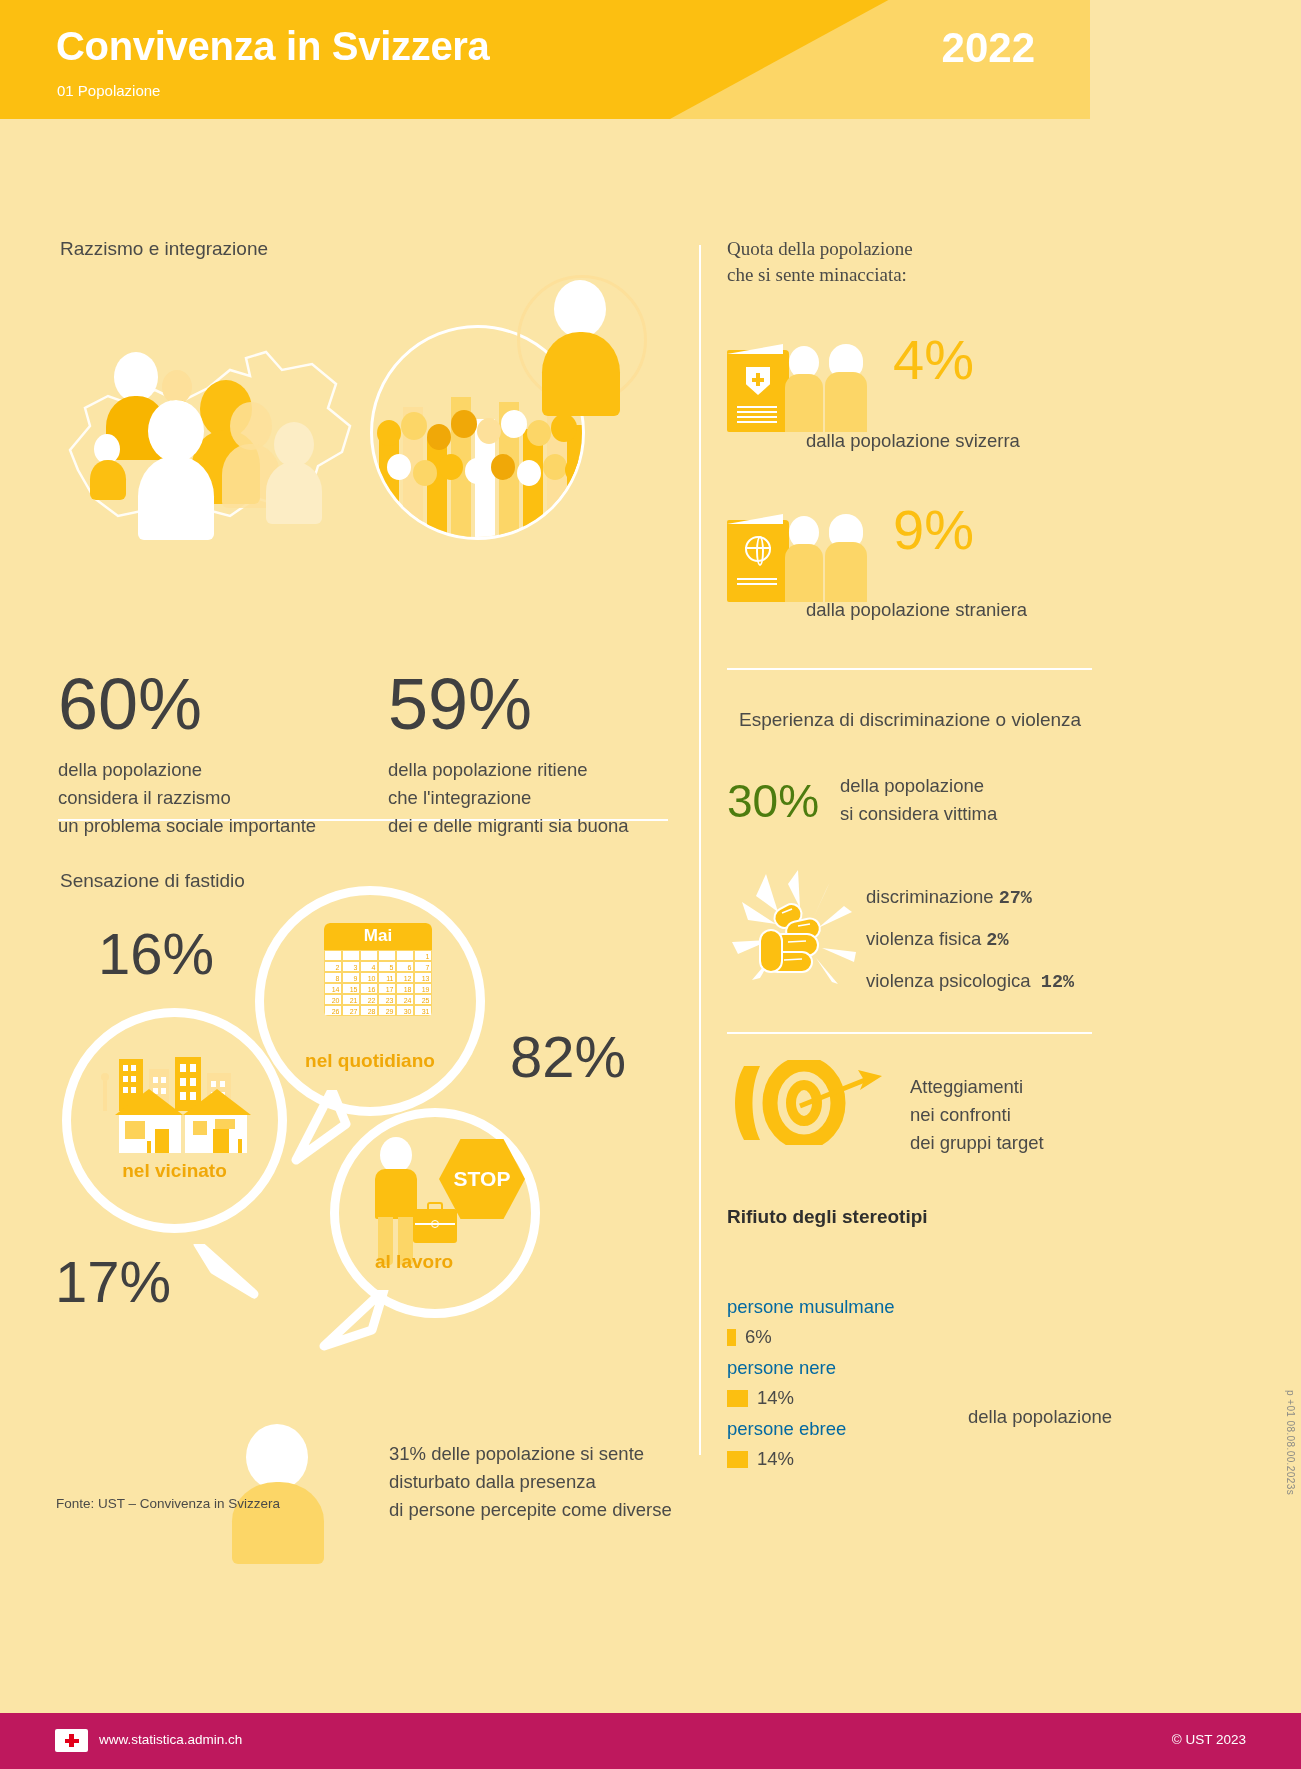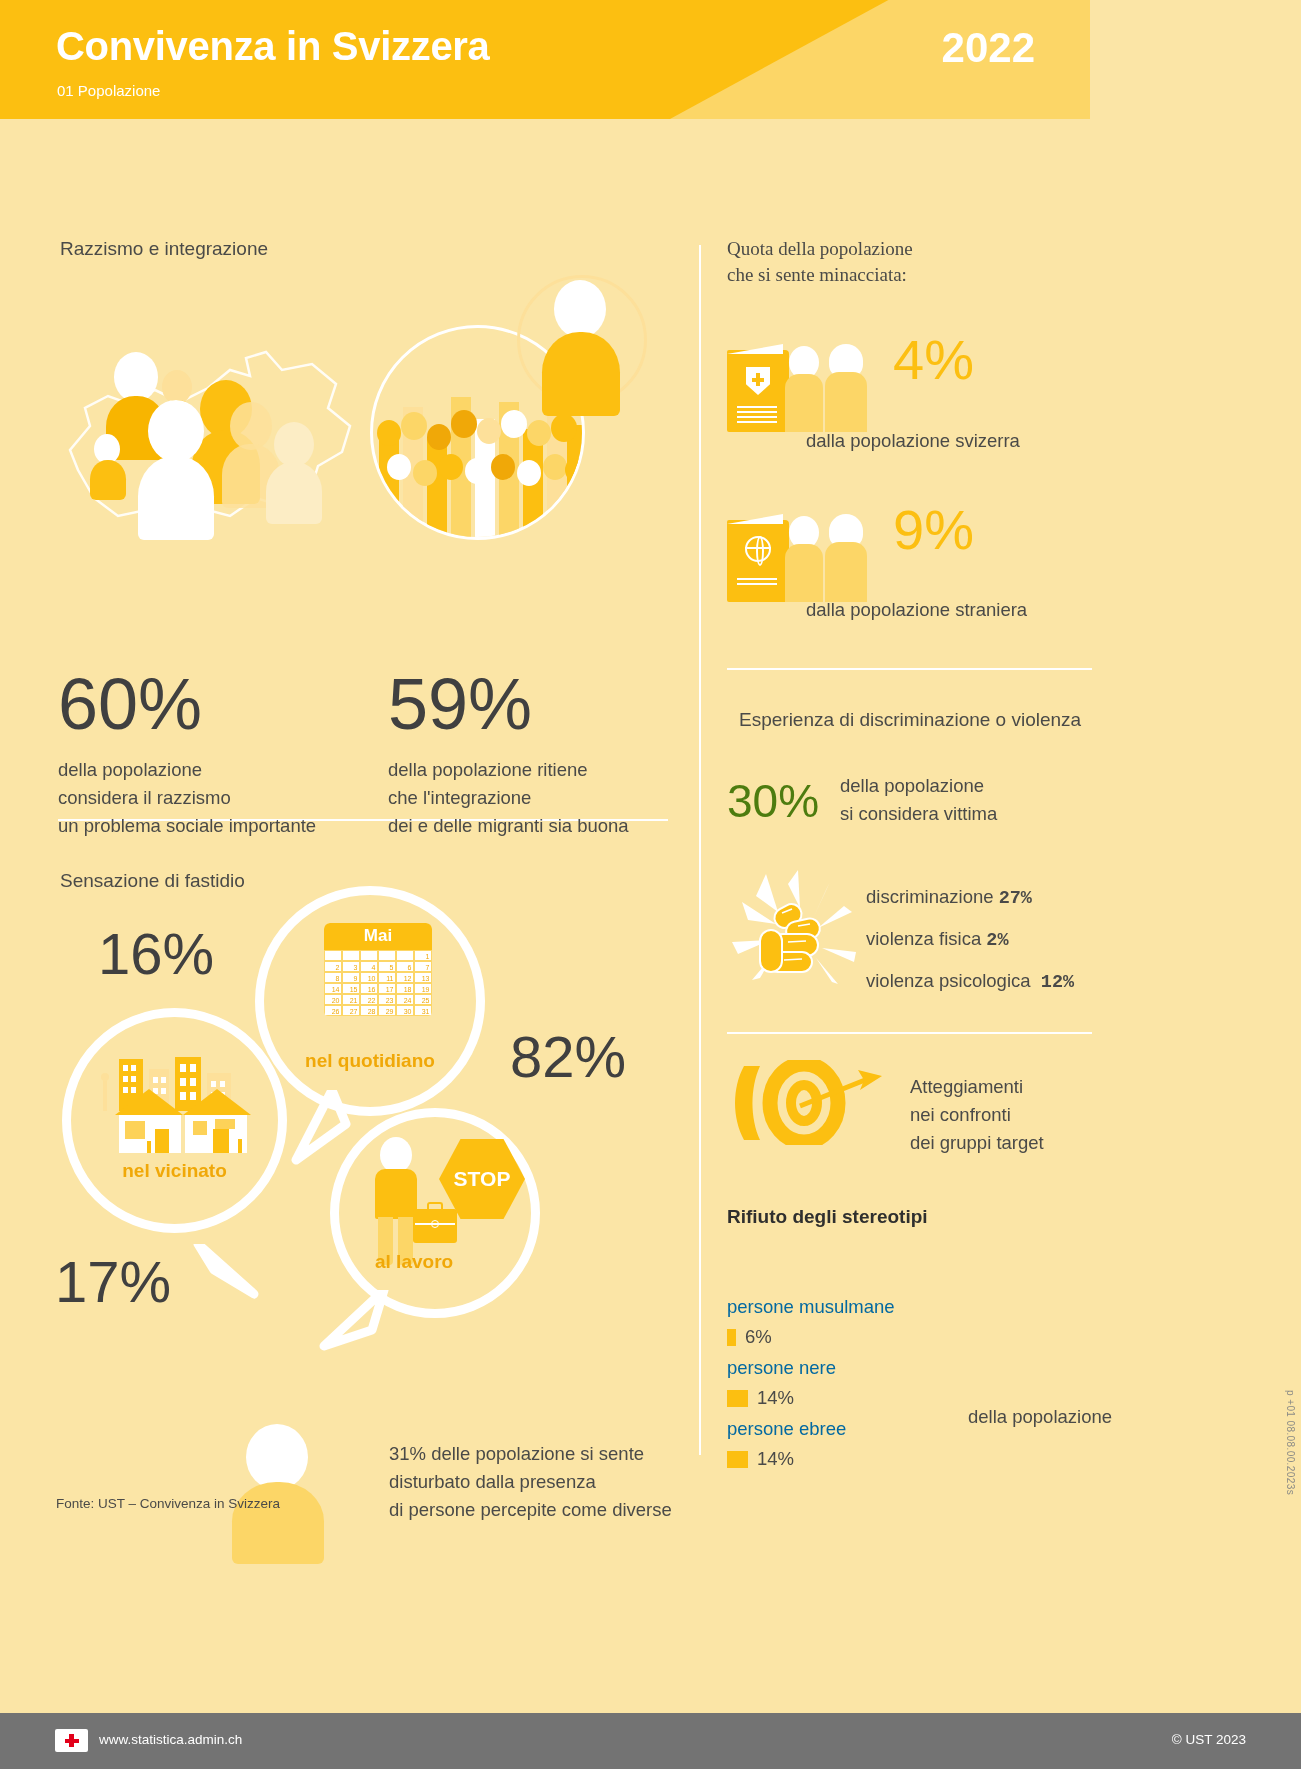--- a/index.html
+++ b/index.html
@@ -37,21 +37,21 @@
     font-size: 42px; font-weight: bold; color: #fff;
   }
 
   
   .source {
     position: absolute; left: 56px; top: 1496px;
     font-size: 13.5px; color: #4a4a48;
   }
   .footer {
     position: absolute; left: 0; bottom: 0; width: 1301px; height: 56px;
-    background: #737373;
+    background: #be185d;
     padding-left: 28px;
   }
   .footer-flag {
     position: absolute; left: 55px; top: 16px; width: 33px; height: 23px;
     background: #fff; border-radius: 2px;
   }
   .footer-flag::before, .footer-flag::after {
     content: ""; position: absolute; background: #e2001a;
   }
   .footer-flag::before { left: 14px; top: 5px; width: 5px; height: 13px; }

